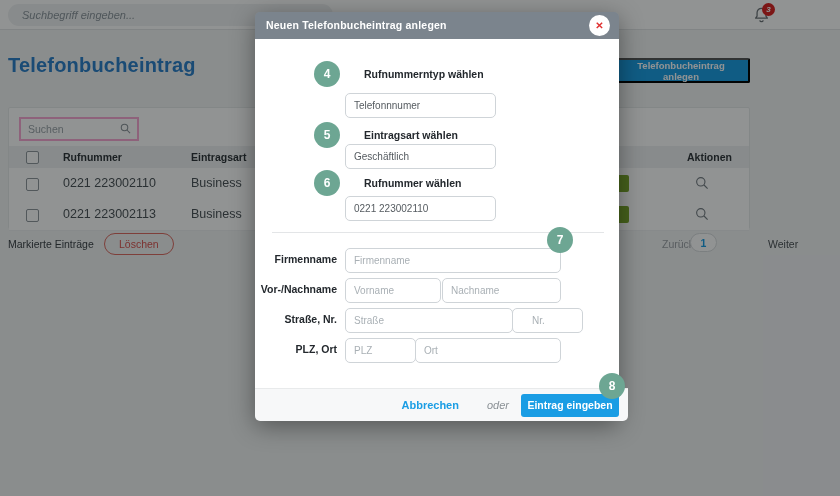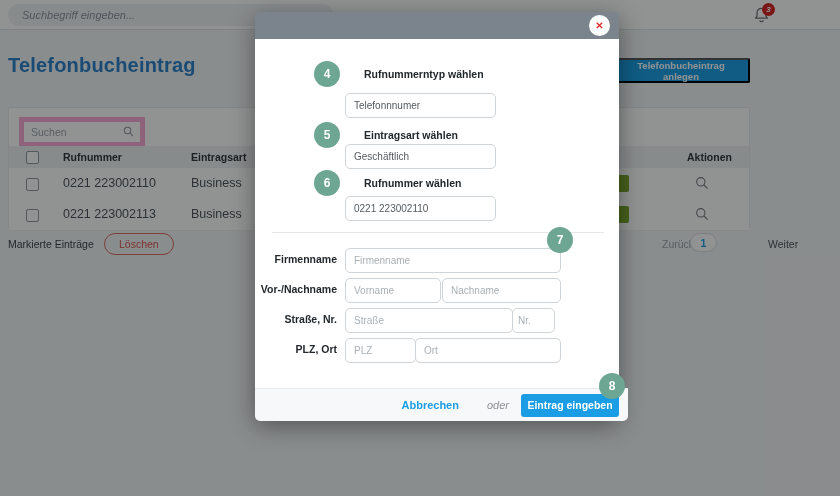--- a/index.html
+++ b/index.html
@@ -15,21 +15,21 @@
   .top-search{left:8px;top:4px;width:325px;height:22px;border-radius:11px;background:#eff1f2;}
   .top-search span{position:absolute;left:14px;top:5px;font-size:11px;color:#8a939b;}
   .bell-wrap{left:752px;top:5px;width:26px;height:22px;}
   .bell-badge{position:absolute;left:10px;top:-2px;width:13px;height:13px;border-radius:50%;
     background:#d92121;color:#fff;font-size:8px;font-weight:bold;display:flex;align-items:center;justify-content:center;}
   .page-title{left:8px;top:54px;font-size:20px;font-weight:bold;color:#2b7fc9;letter-spacing:.2px;}
   .create-btn{left:612px;top:58px;width:138px;height:25px;background:#1a9de4;color:#fff;
     font-size:9.5px;font-weight:bold;border-radius:2px;display:flex;align-items:center;justify-content:center;}
 
   .card{left:8px;top:107px;width:742px;height:122px;background:#fff;border:1px solid #e7e9ea;border-radius:2px;}
-  .table-search{position:absolute;left:10px;top:9px;width:116px;height:20px;border:5px solid #f9a8d4;border-radius:0;background:#fff;}
+  .table-search{position:absolute;left:10px;top:9px;width:116px;height:20px;border:2px solid #f9a8d4;border-radius:0;background:#fff;}
   .table-search span{position:absolute;left:7px;top:4px;font-size:10.5px;color:#9aa2a8;}
   .table-search .mag{position:absolute;right:5px;top:3px;}
   .thead{position:absolute;left:0;top:38px;width:740px;height:22px;background:#eff1f2;}
   .th{position:absolute;top:5px;font-size:10.5px;font-weight:bold;color:#2e3338;}
   .trow{position:absolute;left:0;width:740px;height:31px;border-bottom:1px solid #edeff0;background:#fff;}
   .checkbox{position:absolute;width:11px;height:11px;border:1.5px solid #8f969c;border-radius:2px;background:#fff;}
   .cell{position:absolute;top:8px;font-size:12.5px;color:#4a5156;}
   .badge-green{position:absolute;left:570px;top:7px;width:50px;height:17px;border-radius:2px;background:#79a62a;}
   .mag-action{position:absolute;left:685px;top:7px;}
 
@@ -134,20 +134,21 @@
 <button class="abs delete-pill">Löschen</button>
 
 <div class="abs pg-prev">Zurück</div>
 <div class="abs pg-pill">1</div>
 <div class="abs pg-next">Weiter</div>
 
 <div class="abs overlay"></div>
 
 <div class="abs modal">
   <div class="modal-header">
+    <div class="modal-title">Neuen Telefonbucheintrag anlegen</div>
     <div class="modal-close">
       <span>✕</span>
     </div>
   </div>
 
   <div class="modal-body">
 
     <div class="step-circle abs" style="left:59px;top:22px;">
       <span>4</span>
     </div>
@@ -174,21 +175,21 @@
 
   <div class="f-label" style="top:241px;">Firmenname</div>
   <input class="m-input" style="left: 90px; top: 236px; width: 198px;" placeholder="Firmenname">
 
   <div class="f-label" style="top:271px;">Vor-/Nachname</div>
   <input class="m-input" style="left: 90px; top: 266px; width: 78px;" placeholder="Vorname">
   <input class="m-input" style="left: 187px; top: 266px; width: 101px;" placeholder="Nachname">
 
   <div class="f-label" style="top:301px;">Straße, Nr.</div>
   <input class="m-input" style="left: 90px; top: 296px; width: 150px;" placeholder="Straße">
-  <input class="m-input" style="left: 257px; top: 296px; width: 31px; padding: 0px 5px;" placeholder="Nr.">
+  <input class="m-input" style="left: 257px; top: 296px; width: 31px; padding: 0px 19px;" placeholder="Nr.">
 
   <div class="f-label" style="top:331px;">PLZ, Ort</div>
   <input class="m-input" style="left: 90px; top: 326px; width: 53px;" placeholder="PLZ">
   <input class="m-input" style="left: 160px; top: 326px; width: 128px;" placeholder="Ort">
 
   <div class="step-circle c8">
     <span>8</span>
   </div>
 
   <div class="modal-footer">

